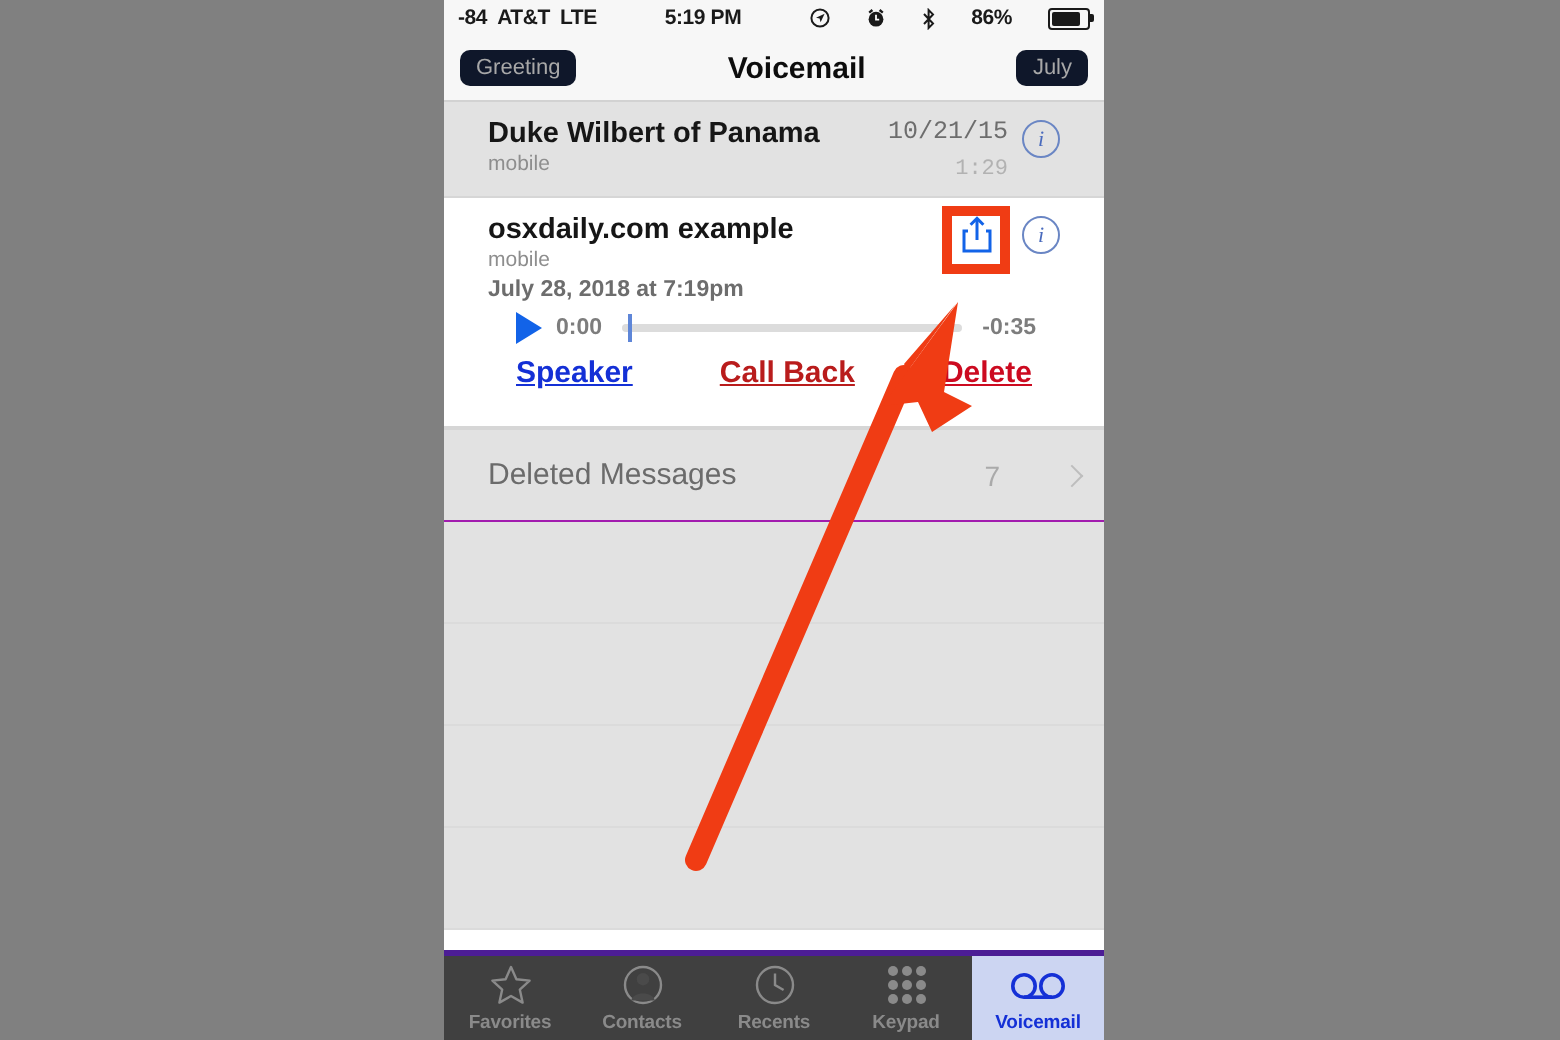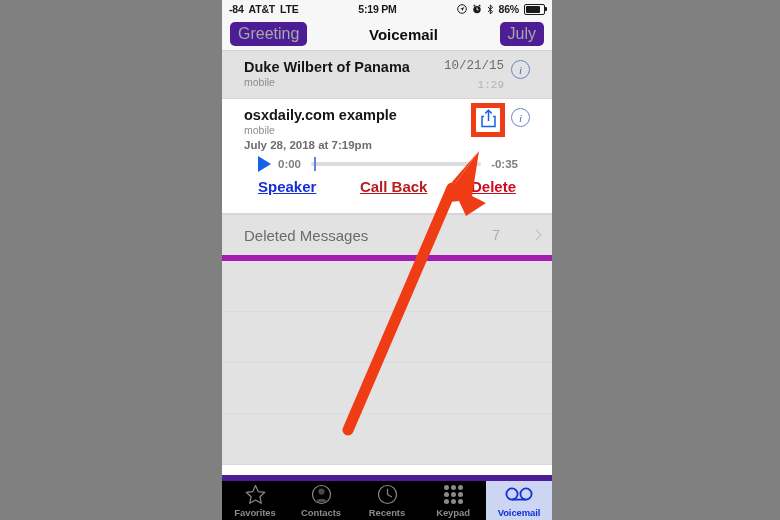--- a/index.html
+++ b/index.html
@@ -34,21 +34,21 @@
     align-items: center;
     font-size: 10.5px;
     font-weight: bold;
     color: #1a1a1a;
     padding: 0 7px;
     box-sizing: border-box;
     letter-spacing: -0.2px;
   }
   .sb-left { display: flex; align-items: center; gap: 5px; flex: 0 0 auto; }
   .sb-center { flex: 1; text-align: center; }
-  .sb-right { display: flex; align-items: center; gap: 5px; flex: 0 0 auto; }
+  .sb-right { display: flex; align-items: center; gap: 18px; flex: 0 0 auto; }
   .sb-icon { display: inline-flex; align-items: center; }
   .battery-shell {
     width: 19px; height: 9px;
     border: 1px solid #1a1a1a;
     border-radius: 2px;
     position: relative;
     display: inline-block;
   }
   .battery-fill {
     position: absolute; left: 1px; top: 1px; bottom: 1px;
@@ -64,23 +64,23 @@
     height: 33px;
     background: #f7f7f7;
     border-bottom: 1px solid #d2d2d2;
     display: flex;
     align-items: center;
     justify-content: space-between;
     padding: 0 8px;
     box-sizing: border-box;
   }
   .nav-btn {
-    background: #4c1d95;
+    background: #0f172a;
     color: #a8a8a8;
-    font-size: 16px;
+    font-size: 11px;
     padding: 3px 8px;
     border-radius: 5px;
     border: none;
     font-family: inherit;
   }
   .nav-title {
     font-size: 15px;
     font-weight: bold;
     color: #0d0d0d;
   }
@@ -201,21 +201,21 @@
   .action-link.speaker  { color: #1430d6; flex: 0 0 auto; }
   .action-link.callback { color: #b91c1c; flex: 1; text-align: center; }
   .action-link.delete   { color: #cc0a20; flex: 0 0 auto; }
 
   
   .list-bg { background: #e2e2e2; }
   .deleted-row {
     height: 47px;
     display: flex; align-items: center;
     padding: 0 12px 0 22px;
-    border-bottom: 6px solid #a21caf;
+    border-bottom: 1px solid #a21caf;
     border-top: 1px solid #d6d6d6;
     box-sizing: border-box;
     gap: 24px;
   }
   .deleted-label {
     flex: 1;
     font-size: 15px;
     color: #6b6b6b;
   }
   .deleted-count { font-size: 14px; color: #aaaaaa; margin-right: 8px; }
@@ -224,22 +224,22 @@
     border-right: 1.6px solid #bdbdbd;
     border-top: 1.6px solid #bdbdbd;
     transform: rotate(45deg);
   }
   .empty-row { height: 51px; border-bottom: 1px solid #dbdbdb; box-sizing: border-box; }
 
   
   .tab-bar {
     position: absolute; left: 0; bottom: 0;
     width: 330px; height: 45px;
-    background: #000000;
-    border-top: 6px solid #4c1d95;
+    background: #404040;
+    border-top: 3px solid #4c1d95;
     display: flex;
     box-sizing: border-box;
   }
   .tab {
     flex: 1;
     display: flex; flex-direction: column;
     align-items: center; justify-content: center;
     gap: 2px;
     color: #8a8a8a;
   }

